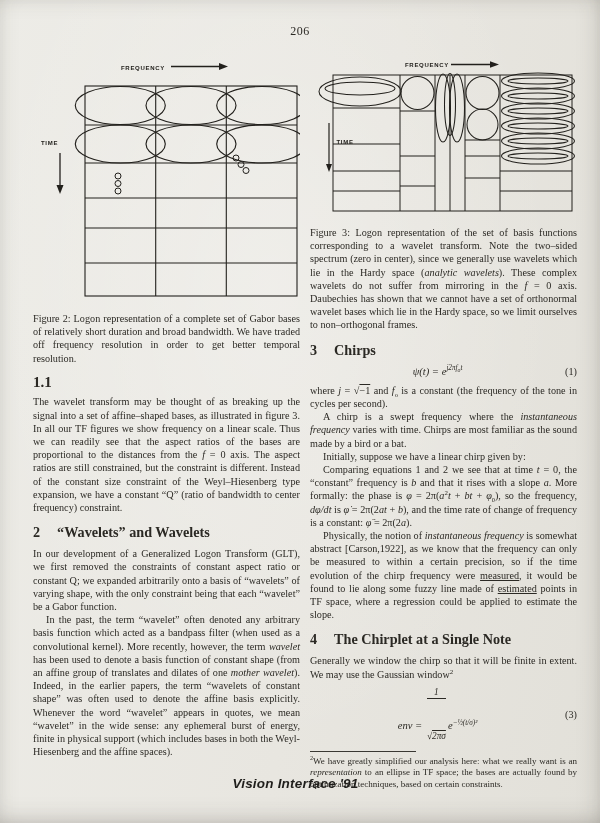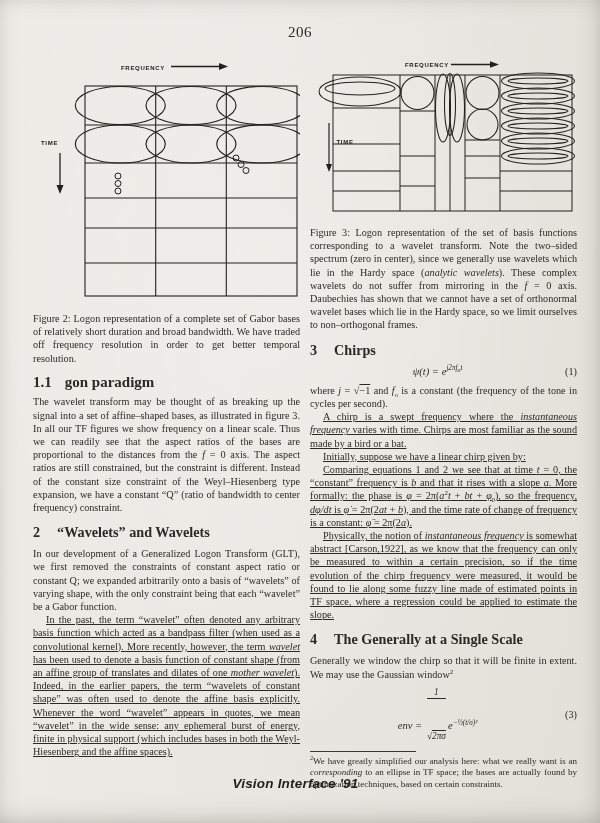--- a/index.html
+++ b/index.html
@@ -9,32 +9,32 @@
       radial-gradient(ellipse at 45% 35%, rgba(255,255,255,0.28), rgba(0,0,0,0) 62%),
       linear-gradient(100deg,#edece7,#e8e6e0 55%,#e2e0d9);
     box-shadow: inset 0 -16px 24px -16px rgba(60,55,45,0.28),
                 inset -16px 0 26px -18px rgba(60,55,45,0.22),
                 inset 16px 0 26px -20px rgba(60,55,45,0.14),
                 inset 0 16px 24px -20px rgba(60,55,45,0.16);
     font-family:"Liberation Serif","DejaVu Serif",serif;
     color:var(--ink,#2b2924);
   }
   .pageno{position:absolute;top:24px;left:0;right:0;text-align:center;
-    font-size:15px;letter-spacing:0.5px;}
+    font-size:12px;letter-spacing:0.5px;}
   .col{position:absolute;width:267px;text-align:justify;
     font-size:10.2px;line-height:13.2px;}
   .col-left{left:33px;top:58px;}
   .col-right{left:310px;top:60px;}
   figure{margin:0;}
   .figsvg{display:block;}
   .fig-label{font-family:"Liberation Sans","DejaVu Sans",sans-serif;
     font-size:6px;font-weight:bold;letter-spacing:0.7px;fill:#23211d;}
   .caption{margin-top:6px;}
   p{margin:0;}
-  .indent{text-indent:13px;text-decoration:underline;}
+  .indent{text-indent:13px;}
   .h1{display:flex;font-weight:bold;font-size:14.2px;line-height:16px;
       margin:10px 0 7px;text-align:left;}
   .h1 .num{margin-right:17px;}
   .h2{display:flex;font-weight:bold;font-size:15px;line-height:14.5px;
       margin:10px 0 6px;text-align:left;}
   .h2 .num{margin-right:13px;}
   .h2 .tlines span{display:block;}
   .eq{display:flex;align-items:center;margin:6px 0;}
   .eq .body{flex:1;text-align:center;font-style:italic;font-size:10.6px;}
   .eq .tag{font-style:normal;}
@@ -106,21 +106,20 @@
           <circle cx="208" cy="106.5" r="3"></circle>
           <circle cx="213" cy="112.5" r="3"></circle>
         </g>
       </svg>
       <figcaption class="caption">Figure 2: Logon representation of a complete set of Gabor bases of relatively short duration and broad bandwidth. We have traded off frequency resolution in order to get better temporal resolution.</figcaption>
     </figure>
 
     <div class="h2">
       <span class="num">1.1</span>
       <span class="tlines">
-        <span>gon paradigm</span>
       </span>
     </div>
     <p><span>The wavelet transform may be thought of as breaking up the signal into a set of affine–shaped bases, as illustrated in figure 3. In all our TF figures we show frequency on a linear scale. Thus we can readily see that the aspect ratios of the bases are proportional to the distances from the </span><span class="it">f</span><span> = 0 axis. The aspect ratios are still constrained, but the constraint is different. Instead of the constant size constraint of the Weyl–Hiesenberg type expansion, we have a constant “Q” (ratio of bandwidth to center frequency) constraint.</span></p>
 
     <div class="h1">
       <span class="num">2</span>
       <span>“Wavelets” and Wavelets</span>
     </div>
     <p>In our development of a Generalized Logon Transform (GLT), we first removed the constraints of constant aspect ratio or constant Q; we expanded arbitrarily onto a basis of “wavelets” of varying shape, with the only constraint being that each “wavelet” be a Gabor function.</p>
     <p class="indent"><span>In the past, the term “wavelet” often denoted any arbitrary basis function which acted as a bandpass filter (when used as a convolutional kernel). More recently, however, the term </span><span class="it">wavelet</span><span> has been used to denote a basis function of constant shape (from an affine group of translates and dilates of one </span><span class="it">mother wavelet</span><span>). Indeed, in the earlier papers, the term “wavelets of constant shape” was often used to denote the affine basis explicitly. Whenever the word “wavelet” appears in quotes, we mean “wavelet” in the wide sense: any ephemeral burst of energy, finite in physical support (which includes bases in both the Weyl-Hiesenberg and the affine spaces).</span></p>
@@ -200,29 +199,29 @@
     <p><span>where </span><span class="it">j</span><span> = √</span><span class="ovl">−1</span><span> and </span><span class="it">f</span><sub>o</sub><span> is a constant (the frequency of the tone in cycles per second).</span></p>
     <p class="indent"><span>A chirp is a swept frequency where the </span><span class="it">instantaneous frequency</span><span> varies with time. Chirps are most familiar as the sound made by a bird or a bat.</span></p>
     <p class="indent">Initially, suppose we have a linear chirp given by:</p>
 
 
     <p class="indent"><span>Comparing equations 1 and 2 we see that at time </span><span class="it">t</span><span> = 0, the “constant” frequency is </span><span class="it">b</span><span> and that it rises with a slope </span><span class="it">a</span><span>. More formally: the phase is </span><span class="it">φ</span><span> = 2π(</span><span class="it">a</span><sup>2</sup><span class="it">t</span><span> + </span><span class="it">bt</span><span> + </span><span class="it">φ</span><sub>0</sub><span>), so the frequency, </span><span class="it">dφ/dt</span><span> is </span><span class="it">φ̇</span><span> = 2π(2</span><span class="it">at</span><span> + </span><span class="it">b</span><span>), and the time rate of change of frequency is a constant: </span><span class="it">φ̈</span><span> = 2π(2</span><span class="it">a</span><span>).</span></p>
     <p class="indent"><span>Physically, the notion of </span><span class="it">instantaneous frequency</span><span> is somewhat abstract [Carson,1922], as we know that the frequency can only be measured to within a certain precision, so if the time evolution of the chirp frequency were </span><span class="ul">measured</span><span>, it would be found to lie along some fuzzy line made of </span><span class="ul">estimated</span><span> points in TF space, where a regression could be applied to estimate the slope.</span></p>
 
     <div class="h1">
       <span class="num">4</span>
-      <span>The Generally at a Single Scale</span>
+      <span>The Chirplet at a Single Note</span>
     </div>
     <p><span>Generally we window the chirp so that it will be finite in extent. We may use the Gaussian window</span><sup>2</sup></p>
 
     <div class="eq">
       <span class="body"><span>env = </span><span class="frac"><span class="fn">1</span><span class="fd"><span>√</span><span class="ovl">2πσ</span></span></span><span>e</span><sup>−½(t/σ)²</sup></span>
       <span class="tag">(3)</span>
     </div>
 
     <hr class="fnrule">
-    <p class="fnote"><sup>2</sup><span>We have greatly simplified our analysis here: what we really want is an </span><span class="it">corresponding</span><span> to an ellipse in TF space; the bases are actually found by optimization techniques, based on certain constraints.</span></p>
+    <p class="fnote"><sup>2</sup><span>We have greatly simplified our analysis here: what we really want is an </span><span class="it">representation</span><span> to an ellipse in TF space; the bases are actually found by optimization techniques, based on certain constraints.</span></p>
 
   </div>
 
   <div class="footer">Vision Interface '91</div>
 
 </div>
 
 </body></html>

